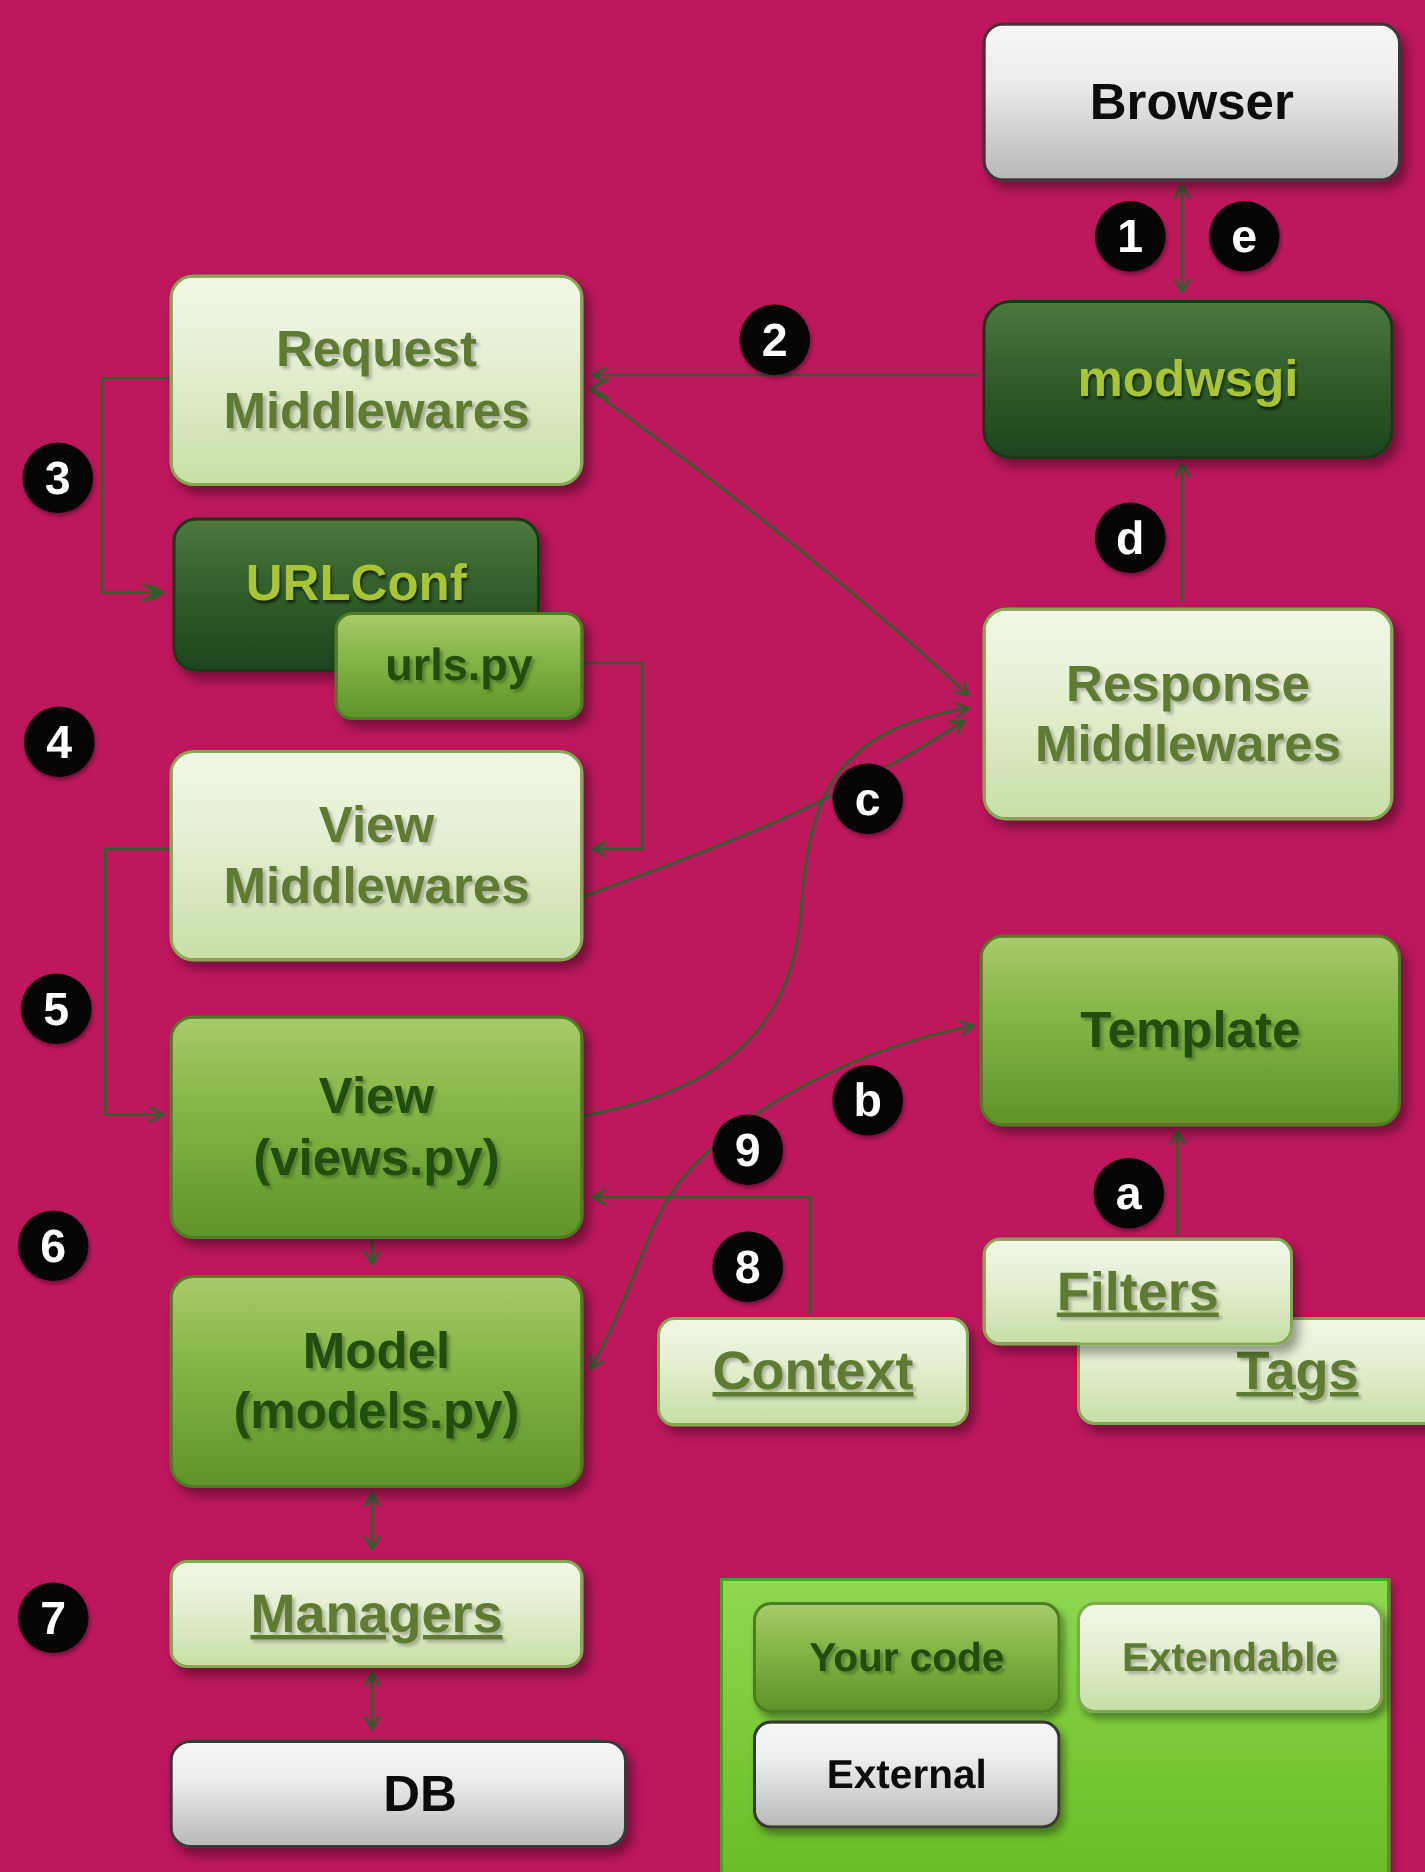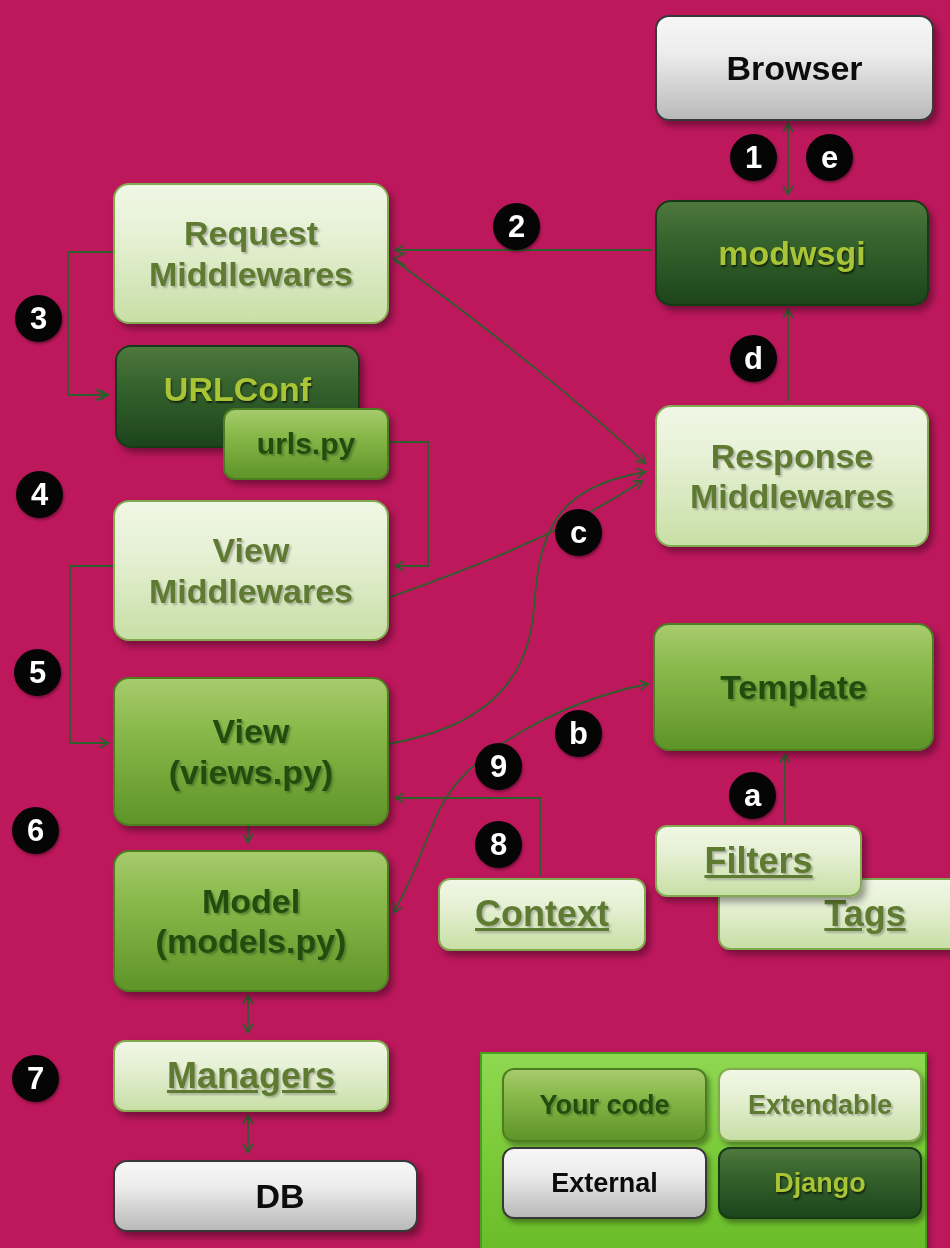--- a/index.html
+++ b/index.html
@@ -97,21 +97,21 @@
       <path d="M388,598 C 465,570 555,538 642,481" marker-end="url(#ch)"></path>
 
       <path d="M388,744 C 478,728 528,688 534,608 C 539,528 558,487 645,472" marker-end="url(#ch)"></path>
 
       <path d="M394,912 C 422,862 430,820 450,792 C 478,752 556,702 648,684" marker-start="url(#ch)" marker-end="url(#ch)"></path>
     </g>
   </svg>
 
   <div class="node gray fs34" style="left:655px;top:15px;width:275px;height:102px;border-radius:14px;">Browser</div>
 
-  <div class="node dark fs34" style="left:655px;top:200px;width:270px;height:102px;">modwsgi</div>
+  <div class="node dark fs34" style="left:655px;top:200px;width:270px;height:102px;border-radius:19px;">modwsgi</div>
 
   <div class="node light fs34" style="left:113px;top:183px;width:272px;height:137px;">Request
 Middlewares</div>
 
   <div class="node dark fs34" id="urlconf-node" style="left:115px;top:345px;width:245px;height:103px;box-sizing:border-box;">URLConf</div>
 
   <div class="node medium small fs30" style="left:223px;top:408px;width:162px;height:68px;z-index:3;">urls.py</div>
 
   <div class="node light fs34" style="left:113px;top:500px;width:272px;height:137px;">View
 Middlewares</div>
@@ -149,16 +149,15 @@
   <div class="marker" style="left:475px;top:821px;">8</div>
   <div class="marker" style="left:555px;top:710px;">b</div>
   <div class="marker" style="left:555px;top:509px;">c</div>
   <div class="marker" style="left:730px;top:335px;">d</div>
   <div class="marker" style="left:729px;top:772px;">a</div>
 
   <div id="legend">
     <div class="legend-box medium" style="left:20px;top:14px;width:201px;height:70px;">Your code</div>
     <div class="legend-box light" style="left:236px;top:14px;width:200px;height:70px;">Extendable</div>
     <div class="legend-box gray" style="left:20px;top:93px;width:201px;height:68px;">External</div>
-    <div class="legend-box dark" style="left:236px;top:93px;width:200px;height:68px;">Django</div>
   </div>
 
 </div>
 
 </body></html>

